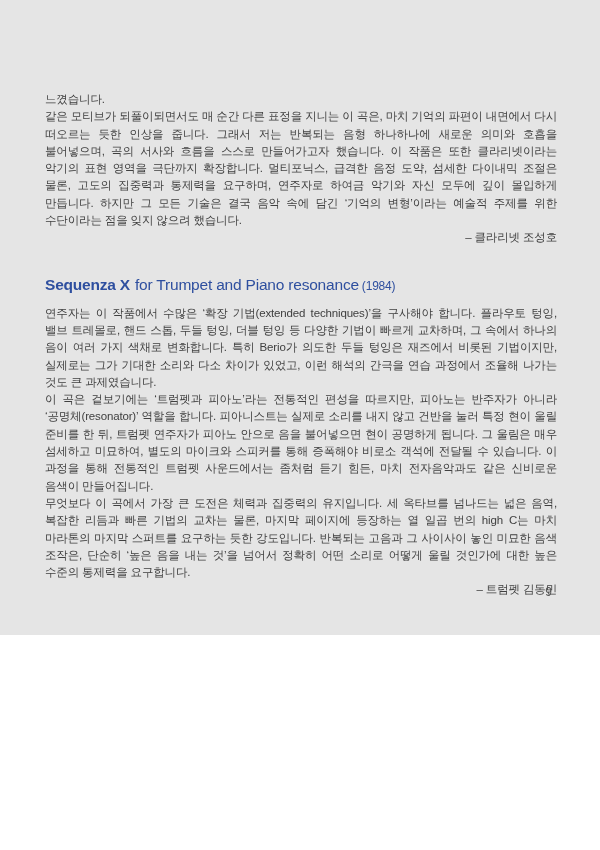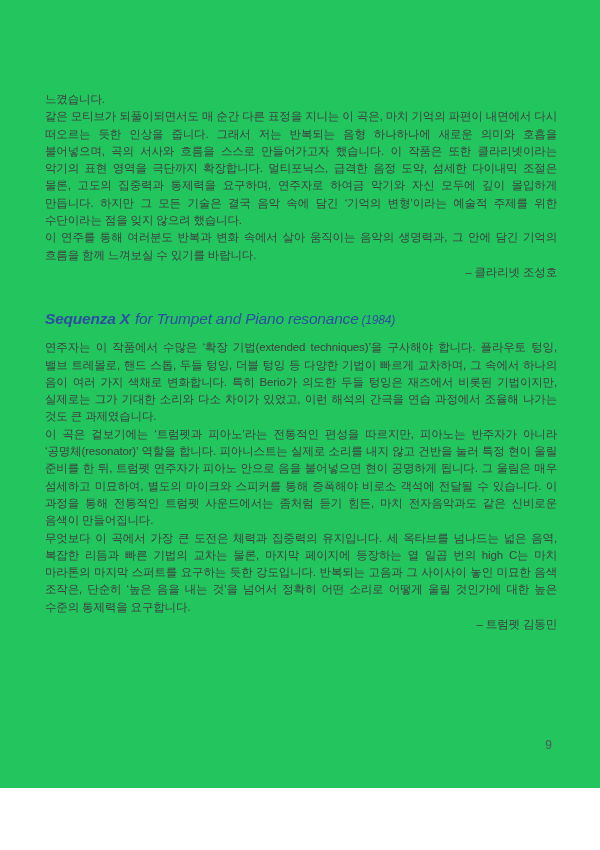--- a/index.html
+++ b/index.html
@@ -3,22 +3,22 @@
 <meta charset="utf-8">
 <style>
   html, body {
     margin: 0;
     padding: 0;
     background: #ffffff;
   }
   .page {
     position: relative;
     width: 600px;
-    height: 788px;
-    background: #22c55e;
+    height: 635px;
+    background: #e5e5e5;
     font-family: "Liberation Sans", "DejaVu Sans", sans-serif;
     overflow: hidden;
     box-sizing: border-box;
   }
   .content {
     position: absolute;
     top: 91px;
     left: 45px;
     right: 43px;
   }
@@ -39,21 +39,20 @@
     text-align: right;
     letter-spacing: -0.15px;
   }
   .piece-heading {
     margin: 28px 0 9px 0;
     color: #2e4f9f;
     font-size: 15.5px;
     font-weight: 700;
     line-height: 19px;
     letter-spacing: -0.2px;
-    font-style: italic;
   }
   .piece-heading .title-rest {
     font-weight: 400;
     margin-left: 5px;
   }
   .piece-heading .title-year {
     font-weight: 400;
     font-size: 12px;
     margin-left: 3px;
   }
@@ -67,21 +66,20 @@
 </style>
 </head>
 <body>
 
 <div class="page">
   <div class="content">
 
     <section>
       <p class="body-text">느꼈습니다.</p>
       <p class="body-text">같은 모티브가 되풀이되면서도 매 순간 다른 표정을 지니는 이 곡은, 마치 기억의 파편이 내면에서 다시 떠오르는 듯한 인상을 줍니다. 그래서 저는 반복되는 음형 하나하나에 새로운 의미와 호흡을 불어넣으며, 곡의 서사와 흐름을 스스로 만들어가고자 했습니다. 이 작품은 또한 클라리넷이라는 악기의 표현 영역을 극단까지 확장합니다. 멀티포닉스, 급격한 음정 도약, 섬세한 다이내믹 조절은 물론, 고도의 집중력과 통제력을 요구하며, 연주자로 하여금 악기와 자신 모두에 깊이 몰입하게 만듭니다. 하지만 그 모든 기술은 결국 음악 속에 담긴 ‘기억의 변형’이라는 예술적 주제를 위한 수단이라는 점을 잊지 않으려 했습니다.</p>
-      <p class="body-text">이 연주를 통해 여러분도 반복과 변화 속에서 살아 움직이는 음악의 생명력과, 그 안에 담긴 기억의 흐름을 함께 느껴보실 수 있기를 바랍니다.</p>
       <p class="signature">– 클라리넷 조성호</p>
     </section>
 
     <h2 class="piece-heading"><span class="title-bold">Sequenza X</span><span class="title-rest">for Trumpet and Piano resonance</span><span class="title-year">(1984)</span></h2>
 
     <section>
       <p class="body-text">연주자는 이 작품에서 수많은 ‘확장 기법(extended techniques)’을 구사해야 합니다. 플라우토 텅잉, 밸브 트레몰로, 핸드 스톱, 두들 텅잉, 더블 텅잉 등 다양한 기법이 빠르게 교차하며, 그 속에서 하나의 음이 여러 가지 색채로 변화합니다. 특히 Berio가 의도한 두들 텅잉은 재즈에서 비롯된 기법이지만, 실제로는 그가 기대한 소리와 다소 차이가 있었고, 이런 해석의 간극을 연습 과정에서 조율해 나가는 것도 큰 과제였습니다.</p>
       <p class="body-text">이 곡은 겉보기에는 ‘트럼펫과 피아노’라는 전통적인 편성을 따르지만, 피아노는 반주자가 아니라 ‘공명체(resonator)’ 역할을 합니다. 피아니스트는 실제로 소리를 내지 않고 건반을 눌러 특정 현이 울릴 준비를 한 뒤, 트럼펫 연주자가 피아노 안으로 음을 불어넣으면 현이 공명하게 됩니다. 그 울림은 매우 섬세하고 미묘하여, 별도의 마이크와 스피커를 통해 증폭해야 비로소 객석에 전달될 수 있습니다. 이 과정을 통해 전통적인 트럼펫 사운드에서는 좀처럼 듣기 힘든, 마치 전자음악과도 같은 신비로운 음색이 만들어집니다.</p>
       <p class="body-text">무엇보다 이 곡에서 가장 큰 도전은 체력과 집중력의 유지입니다. 세 옥타브를 넘나드는 넓은 음역, 복잡한 리듬과 빠른 기법의 교차는 물론, 마지막 페이지에 등장하는 열 일곱 번의 high C는 마치 마라톤의 마지막 스퍼트를 요구하는 듯한 강도입니다. 반복되는 고음과 그 사이사이 놓인 미묘한 음색 조작은, 단순히 ‘높은 음을 내는 것’을 넘어서 정확히 어떤 소리로 어떻게 울릴 것인가에 대한 높은 수준의 통제력을 요구합니다.</p>
       <p class="signature">– 트럼펫 김동민</p>

